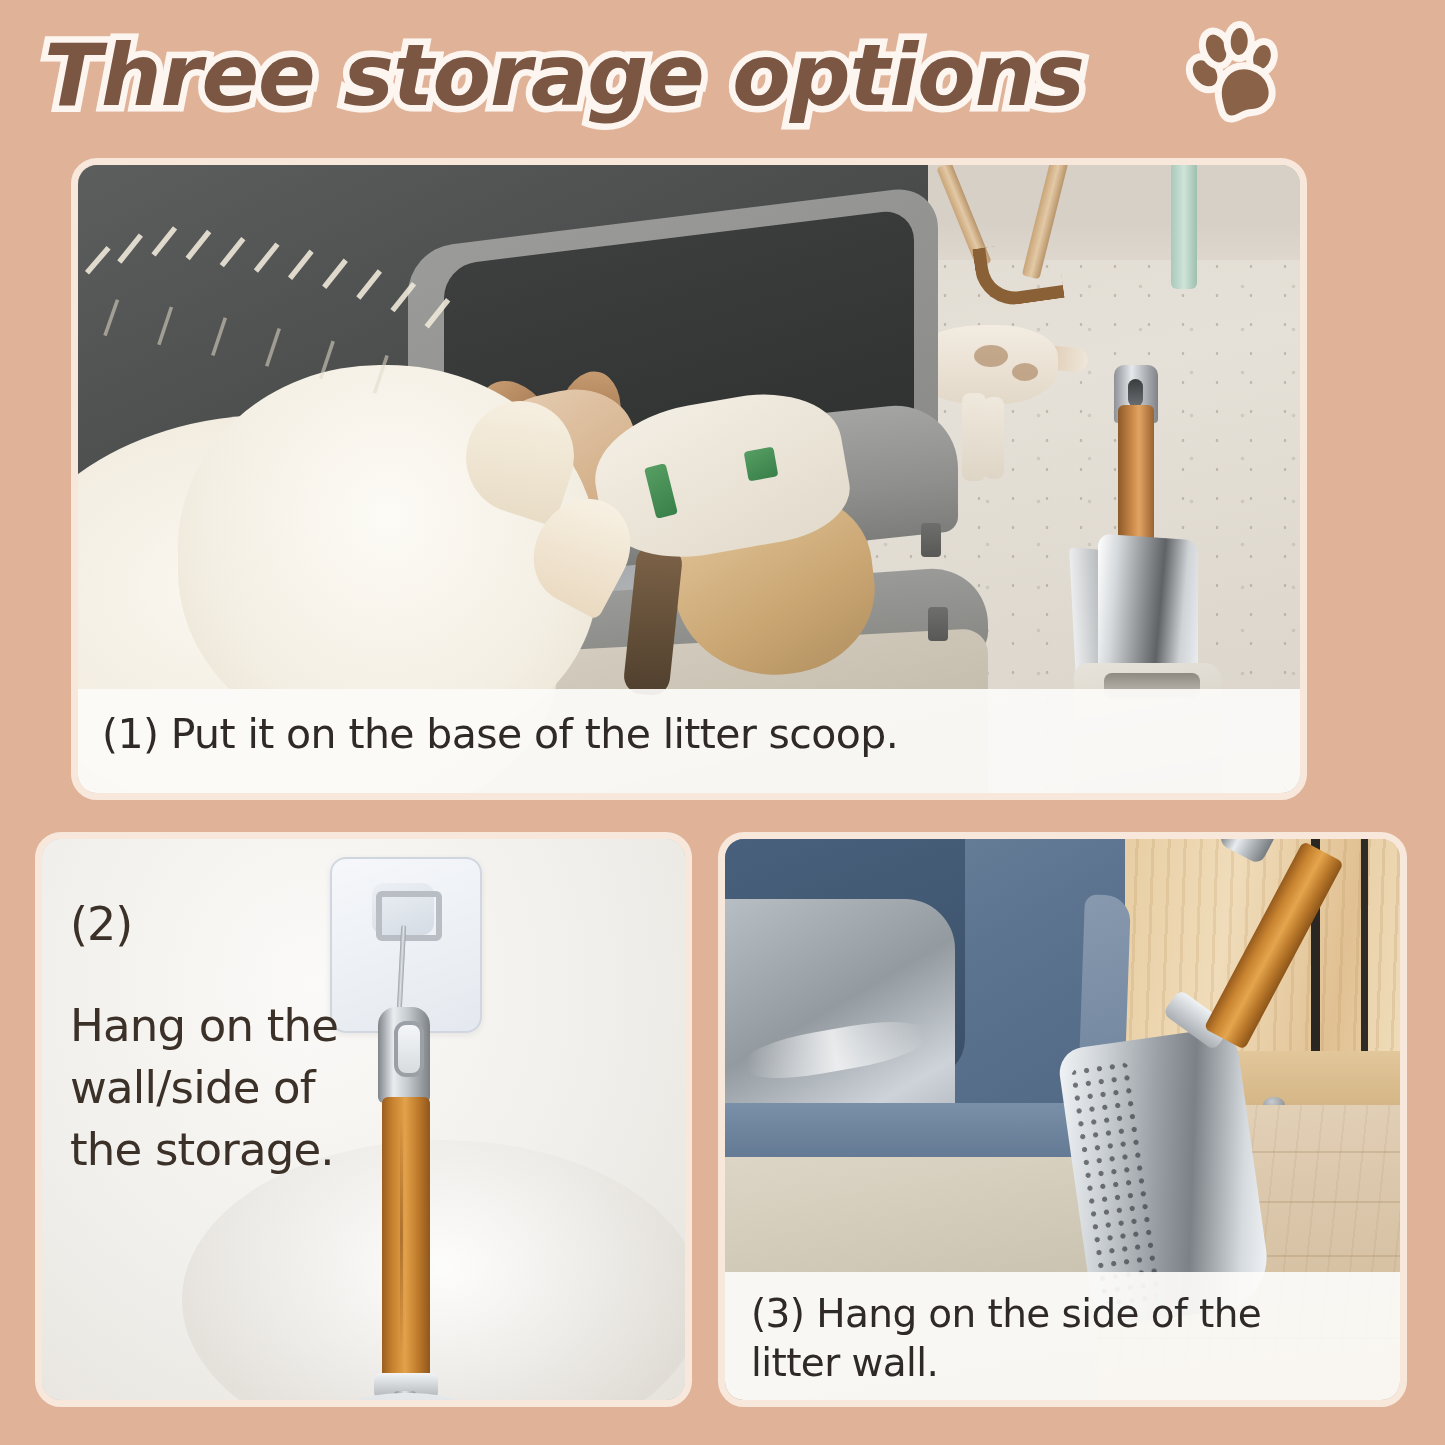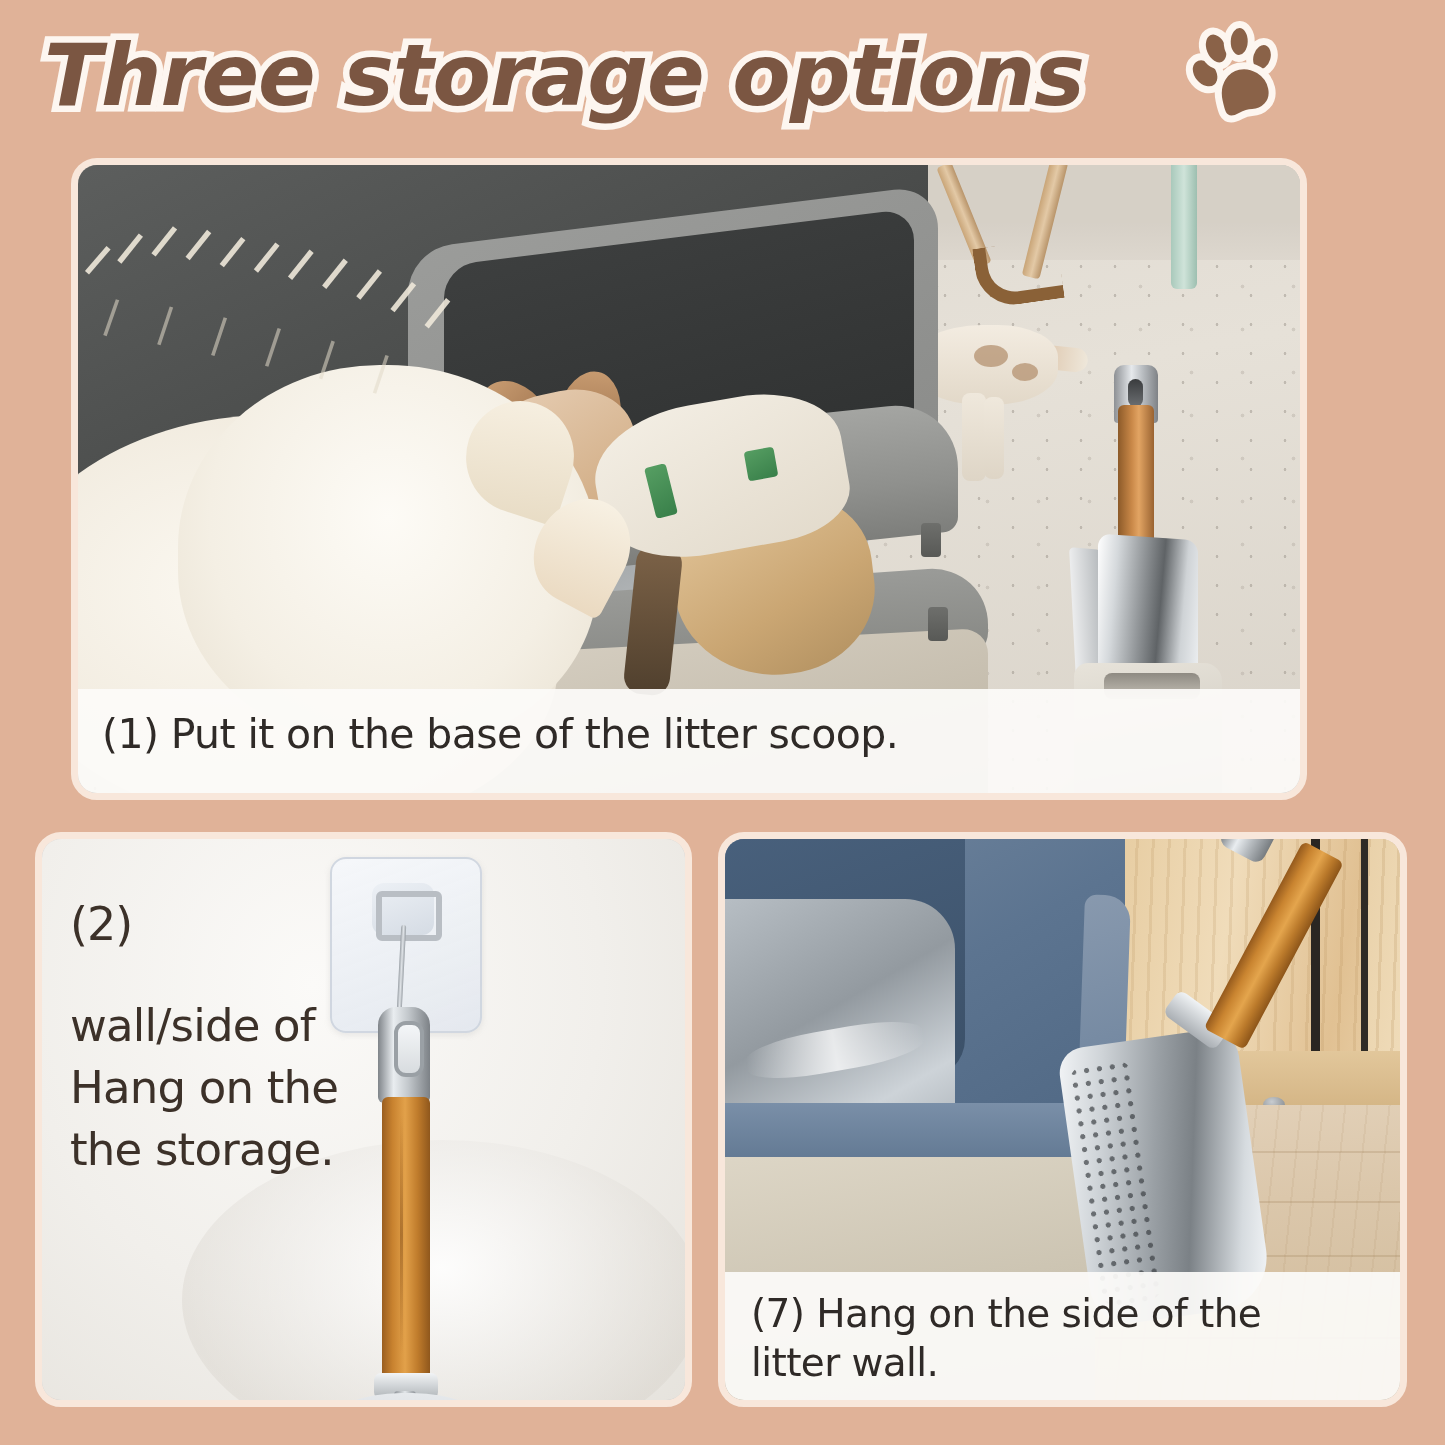--- a/index.html
+++ b/index.html
@@ -605,22 +605,22 @@
         
         
         
         
         
       </div>
 
       <div class="overlay-text">
         <div class="overlay-num">(2)</div>
         <div class="overlay-body">
+          <div>Hang on the</div>
           <div>wall/side of</div>
-          <div>Hang on the</div>
           <div>the storage.</div>
         </div>
       </div>
     </div>
   </div>
 
   <div class="panel panel-right">
     <div class="photo">
       <div class="p3-wall"></div>
       <div class="p3-cabinet"></div>
@@ -644,19 +644,19 @@
       <div class="p3-box-body"></div>
       <div class="p3-box-flap"></div>
 
       <div class="p3-scoop-blade"></div>
       <div class="p3-scoop-holes"></div>
       <div class="p3-scoop-collar"></div>
       <div class="p3-scoop-wood"></div>
       <div class="p3-scoop-ferrule"></div>
 
       <div class="caption-bar right-cap">
-        <div class="caption-text small">(7) Hang on the side of the</div>
+        <div class="caption-text small">(3) Hang on the side of the</div>
         <div class="caption-text small">litter wall.</div>
       </div>
     </div>
   </div>
 
 </div>
 
 </body></html>

